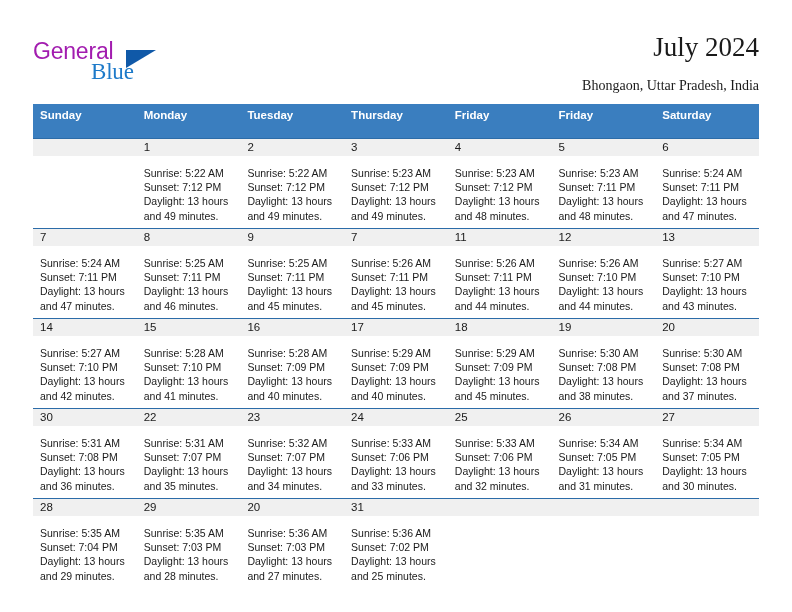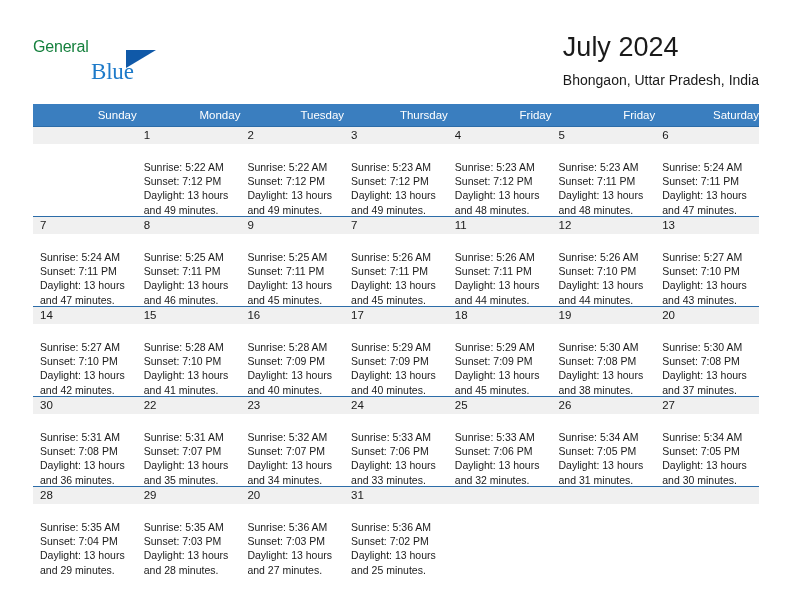--- a/index.html
+++ b/index.html
@@ -33,23 +33,23 @@
     position: absolute;
     left: 33px;
     top: 38px;
     width: 200px;
     height: 50px;
   }
   .logo-general {
     position: absolute;
     left: 0;
     top: 0;
-    font-size: 16px;
+    font-size: 23px;
     letter-spacing: -0.2px;
-    color: #15803d;
+    color: #a21caf;
     font-family: "Liberation Sans", sans-serif;
   }
   .logo-blue {
     position: absolute;
     left: 58px;
     top: 21px;
     font-size: 23px;
     letter-spacing: -0.2px;
     color: #1d7ac9;
     font-family: Liberation Serif, serif;
@@ -61,55 +61,56 @@
     width: 0;
     height: 0;
     border-left: 30px solid #1059a8;
     border-bottom: 18px solid transparent;
   }
 
   .title-block {
     position: absolute;
     right: 33px;
     top: 30px;
-    text-align: left;
+    text-align: right;
+    font-family: Liberation Serif, serif;
   }
   .cal-title {
     font-size: 27px;
     color: #1a1a1a;
     line-height: 34px;
     white-space: nowrap;
   }
   .cal-subtitle {
     font-size: 14px;
     color: #1a1a1a;
     line-height: 20px;
-    margin-top: 6px;
+    margin-top: 12px;
     white-space: nowrap;
   }
 
   
   .calendar {
     position: absolute;
     left: 33px;
     top: 104px;
     width: 726px;
   }
   .cal-table {
     width: 726px;
     border-collapse: collapse;
     table-layout: fixed;
   }
   .cal-table th {
     background: #3a7ebf;
     color: #ffffff;
     font-size: 11.5px;
-    font-weight: normal;
-    text-align: right;
-    padding: 5px 0 5px 7px;
+    font-weight: bold;
+    text-align: left;
+    padding: 5px 0 17px 7px;
     height: 11px;
     box-sizing: content-box;
   }
   .daycell {
     vertical-align: top;
     padding: 0;
     border-top: 1px solid #2c6ca8;
     height: 89px;
     background: #ffffff;
   }
@@ -122,21 +123,21 @@
     height: 17px;
     line-height: 17px;
     padding-left: 7px;
     font-size: 11.5px;
     color: #1a1a1a;
   }
   .daycell.empty .daynum-band {
     background: #f0f0f0;
   }
   .sun-lines {
-    padding: 16px 6px 0 7px;
+    padding: 10px 6px 0 7px;
     font-size: 10.5px;
     line-height: 14.2px;
     color: #1a1a1a;
   }
   .sun-lines div {
     white-space: nowrap;
   }
 </style>
 </head>
 <body>

